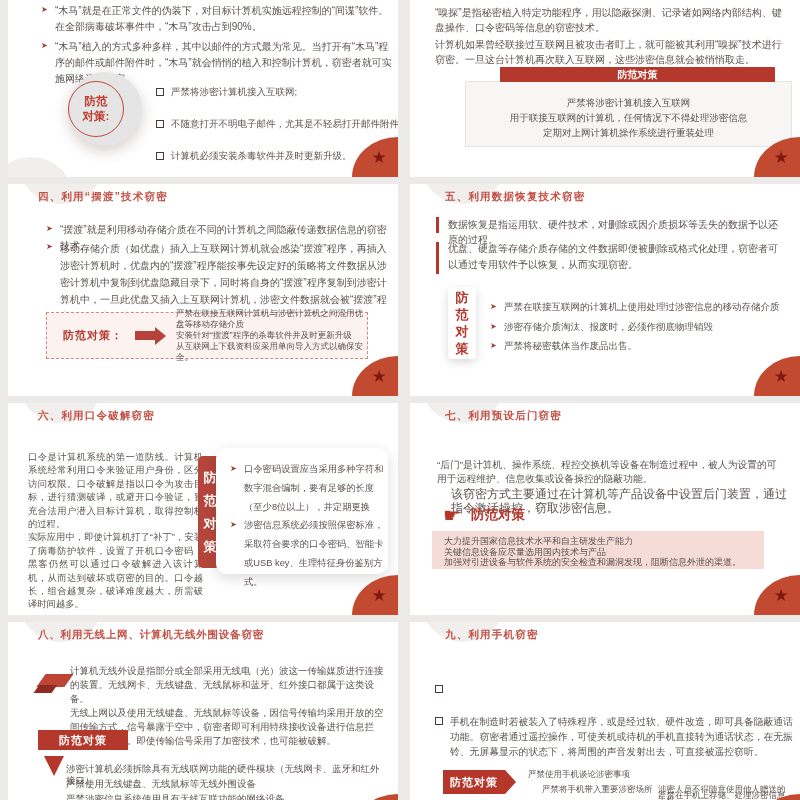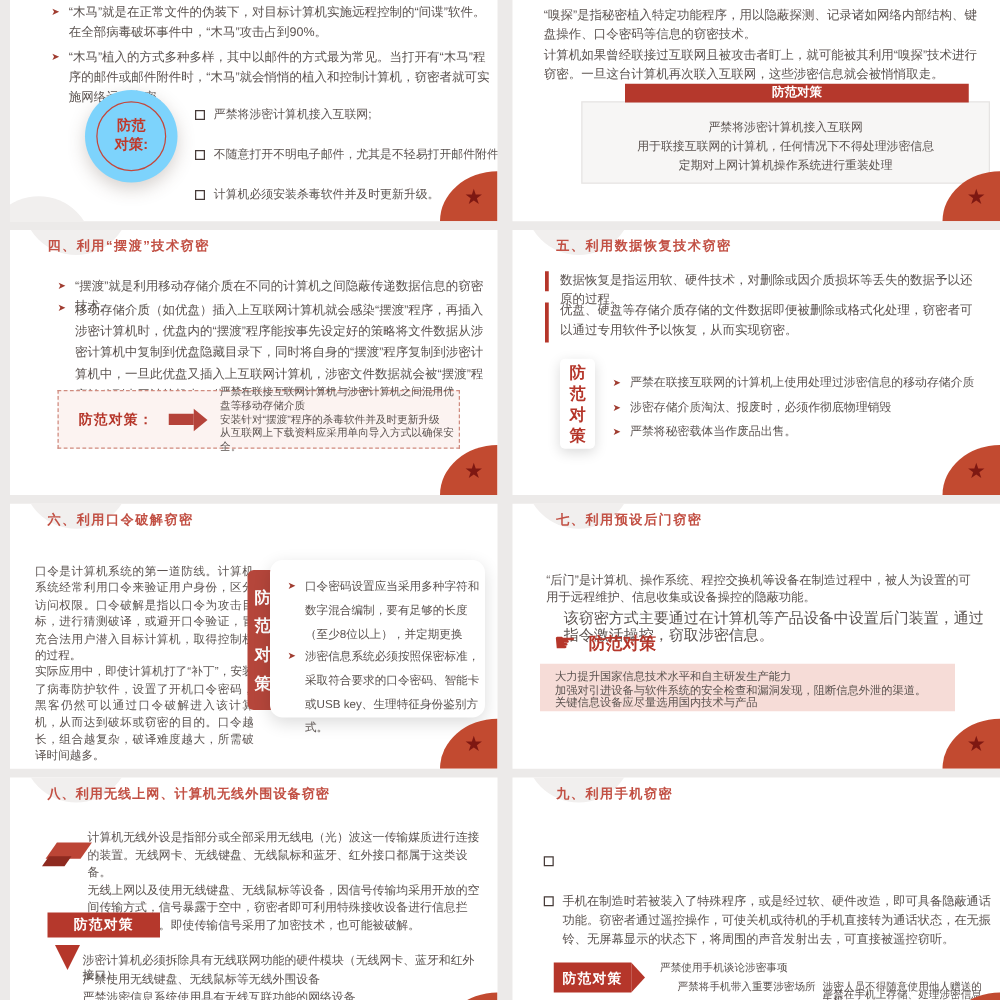--- a/index.html
+++ b/index.html
@@ -21,22 +21,22 @@
         border-top-left-radius:100% 100%;display:flex;align-items:center;justify-content:center;}
   .corner-badge .star{color:#7e1812;font-size:17px;line-height:1;transform:translate(4px,0);}
   .slide-title{position:absolute;font-size:10.5px;font-weight:bold;color:#c25044;letter-spacing:1.2px;white-space:nowrap;}
   .body-txt{font-size:10px;line-height:16px;color:#5b5350;}
   .pre{white-space:pre-line;}
   .bullet{position:absolute;padding-left:14px;}
   .bullet .ar{position:absolute;left:0;top:3px;font-size:8px;color:#a03c30;line-height:1;}
   .sq{position:absolute;left:0;top:3px;width:6px;height:6px;border:1.5px solid #463b38;background:#fff;}
   .sqline{position:relative;padding-left:15px;}
   
-  .big-circle{position:absolute;width:74px;height:74px;border-radius:50%;background:#7dd3fc;
-        box-shadow:0 5px 14px rgba(90,70,60,.25);display:flex;align-items:center;justify-content:center;}
+  .big-circle{position:absolute;width:74px;height:74px;border-radius:50%;background:#e5e5e5;
+        box-shadow:0 5px 14px rgba(90,70,60,.25);display:flex;align-items:center;}
   .ring{width:54px;height:54px;border-radius:50%;border:1px solid #c4473b;display:flex;flex-direction:column;
         align-items:center;justify-content:center;color:#c0392b;font-weight:bold;font-size:11.5px;line-height:15px;}
   
   .banner{position:absolute;background:#b5382c;color:#fff;font-weight:bold;text-align:center;}
   .graybox{position:absolute;background:#f7f6f5;border:1px solid #e6e4e3;text-align:center;}
   
   .dashedbox{position:absolute;border:1px dashed #cf8b7f;background:#fcf3f1;display:flex;align-items:center;}
   .blocklabel{color:#b5362a;font-weight:bold;font-size:11px;letter-spacing:1px;white-space:nowrap;}
   .blockarrow{display:flex;align-items:center;margin:0 10px 0 12px;}
   .blockarrow .bar{width:20px;height:9px;background:#b5433a;}
@@ -205,22 +205,22 @@
     <div class="deco deco-top"></div>
     <div class="slide-title" style="left:35px;top:6px;">七、利用预设后门窃密</div>
     <div class="abs body-txt" style="left:27px;top:55px;width:345px;line-height:14px;font-size:9.8px;">“后门”是计算机、操作系统、程控交换机等设备在制造过程中，被人为设置的可用于远程维护、信息收集或设备操控的隐蔽功能。</div>
     <div class="abs body-txt" style="left:41px;top:84px;width:345px;line-height:14px;font-size:12px;">该窃密方式主要通过在计算机等产品设备中设置后门装置，通过指令激活操控，窃取涉密信息。</div>
     <div class="abs" style="left:33px;top:102px;display:flex;align-items:center;gap:10px;">
       <span class="hand">☛</span>
       <span style="color:#b5362a;font-weight:bold;font-size:13.5px;">防范对策</span>
     </div>
     <div class="pinkbox" style="left:22px;top:128px;width:332px;height:38px;padding:5px 12px;box-sizing:border-box;font-size:9px;line-height:10.5px;">
       <div>大力提升国家信息技术水平和自主研发生产能力</div>
+      <div>关键信息设备应尽量选用国内技术与产品</div>
       <div>加强对引进设备与软件系统的安全检查和漏洞发现，阻断信息外泄的渠道。</div>
-      <div>关键信息设备应尽量选用国内技术与产品</div>
     </div>
     <div class="corner-badge">
       <span class="star">★</span>
     </div>
   </div>
 
   <div class="card col-l r4">
     <div class="deco deco-top"></div>
     <div class="slide-title" style="left:30px;top:6px;letter-spacing:0.8px;">八、利用无线上网、计算机无线外围设备窃密</div>
     <div class="para-icon" style="left:33px;top:52px;">

